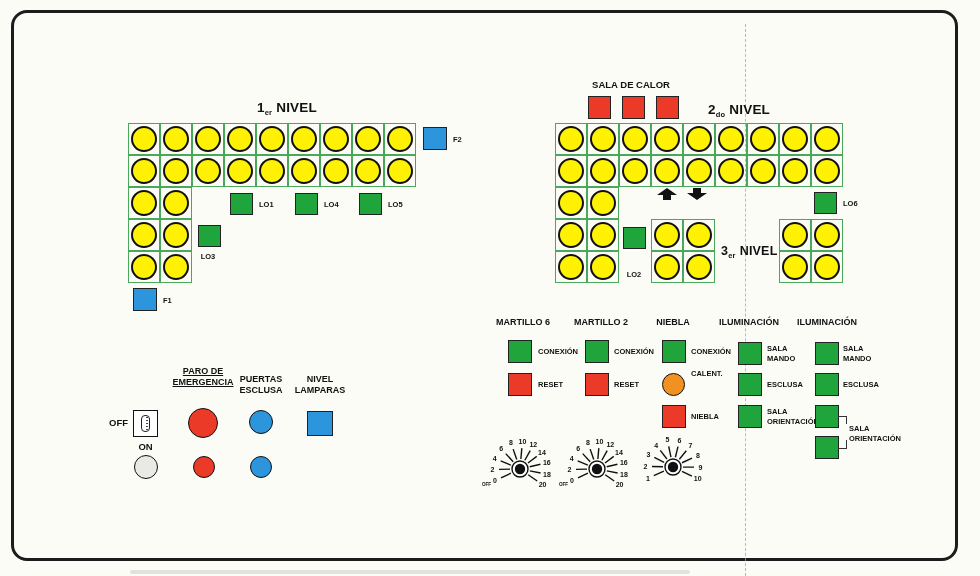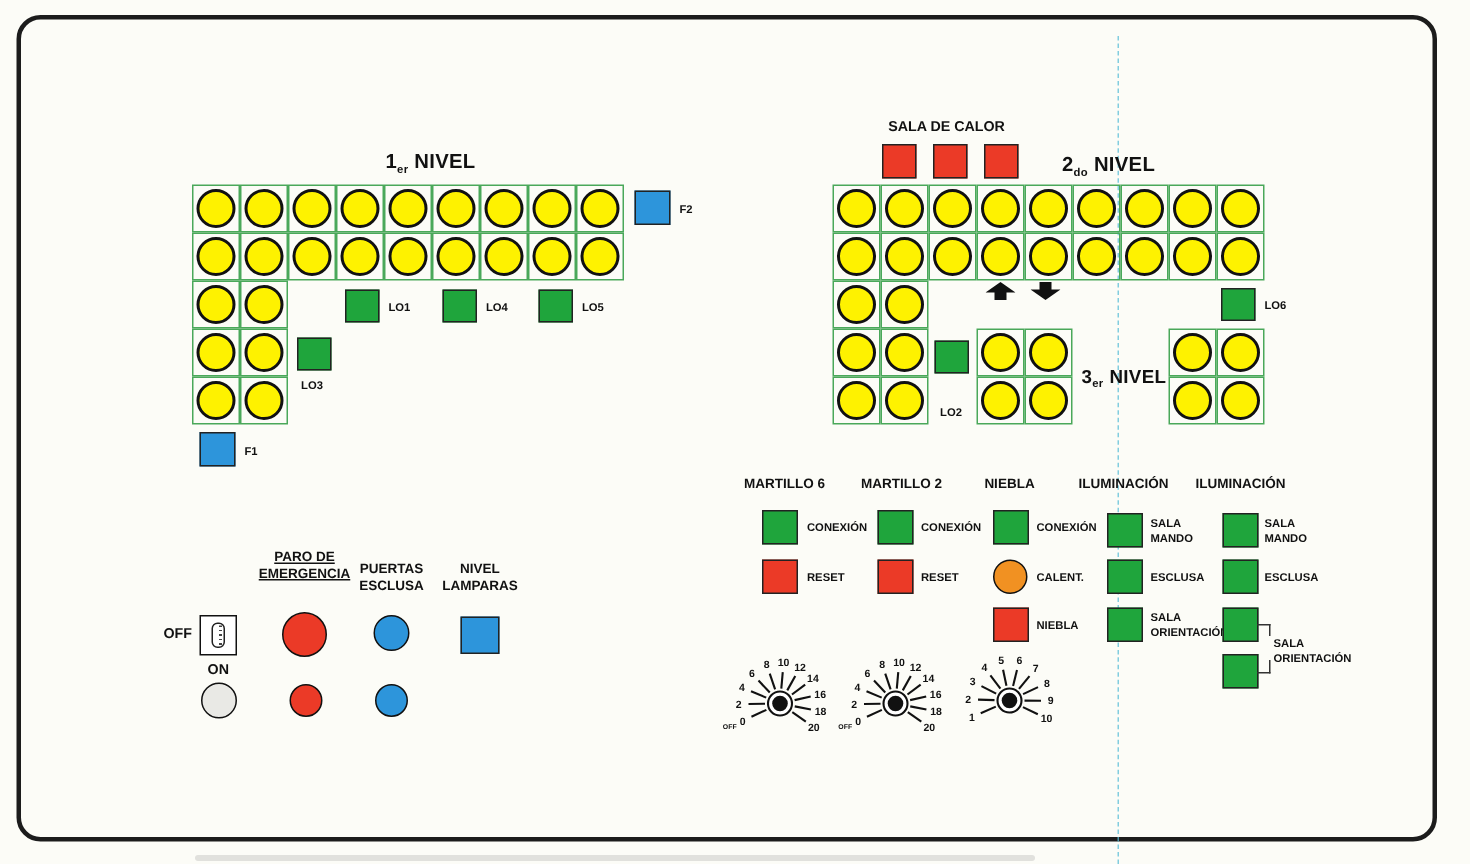--- a/index.html
+++ b/index.html
@@ -285,21 +285,21 @@
     <div class="sq" style="left: 585px; top: 373px; width: 24px; height: 23px; background: rgb(235, 58, 39);"></div>
     <div class="item-label" style="left: 614px; top: 373px;">
       <div>RESET</div>
     </div>
     <div class="col-header" style="left: 673px; top: 317px;">NIEBLA</div>
     <div class="sq" style="left: 662px; top: 340px; width: 24px; height: 23px; background: rgb(31, 165, 60);"></div>
     <div class="item-label" style="left: 691px; top: 340px;">
       <div>CONEXIÓN</div>
     </div>
     <div class="circ" style="left: 662px; top: 373px; width: 23px; height: 23px; background: rgb(241, 145, 34);"></div>
-    <div class="item-label" style="left: 691px; top: 373px; text-align: right;">
+    <div class="item-label" style="left: 691px; top: 362px; text-align: right;">
       <div>CALENT.</div>
     </div>
     <div class="sq" style="left: 662px; top: 405px; width: 24px; height: 23px; background: rgb(235, 58, 39);"></div>
     <div class="item-label" style="left: 691px; top: 405px;">
       <div>NIEBLA</div>
     </div>
     <div class="col-header" style="left: 749px; top: 317px;">ILUMINACIÓN</div>
     <div class="sq" style="left: 738px; top: 342px; width: 24px; height: 23px; background: rgb(31, 165, 60);"></div>
     <div class="item-label" style="left: 767px; top: 342px;">
       <div>SALA</div>

